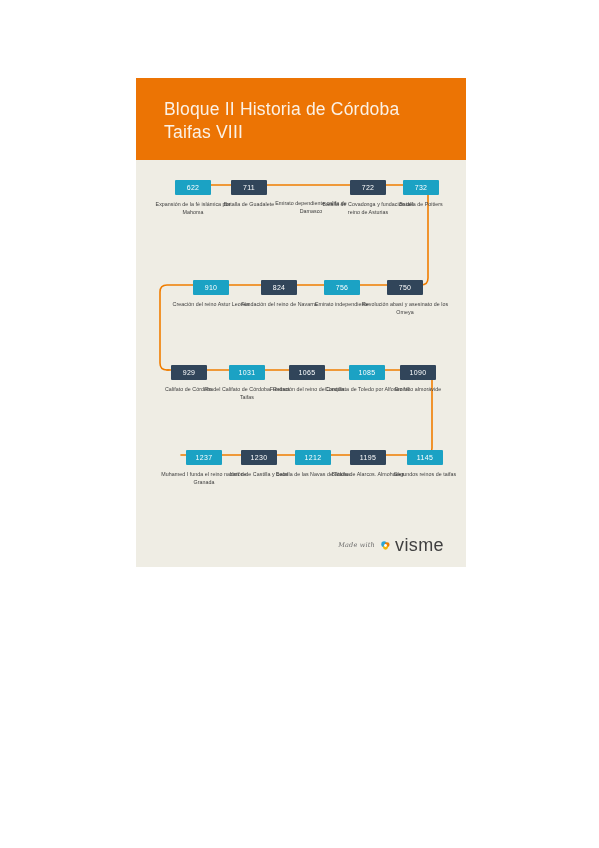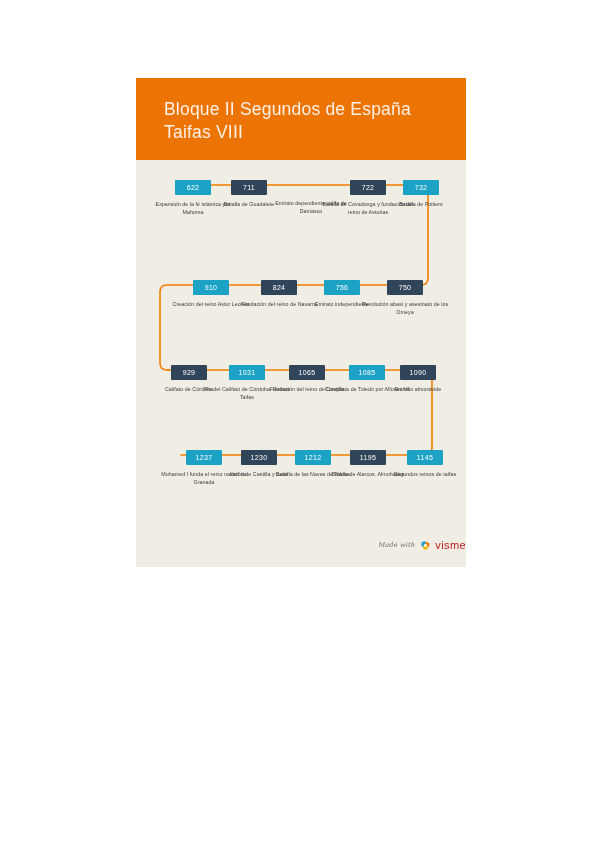--- a/index.html
+++ b/index.html
@@ -74,47 +74,48 @@
 
   
   #footer{
     position:absolute;
     left:0; bottom:10px;
     width:330px;
     height:24px;
     display:flex;
     align-items:center;
     justify-content:flex-end;
+    padding-right:22px;
     box-sizing:border-box;
   }
   #footer .madewith{
     font-family:"DejaVu Serif", serif;
     font-style:italic;
     font-size:6.5px;
     color:#6B6B6B;
     margin-right:5px;
     letter-spacing:.2px;
   }
   #footer .vlogo{
     width:11px;height:11px;margin-right:4px;display:block;
   }
   #footer .vname{
-    font-size:11px;
-    color:#b91c1c;
+    font-size:18px;
+    color:#404040;
     letter-spacing:.4px;
     font-weight:400;
   }
 </style>
 </head>
 <body>
 
 <div id="poster">
 
   <div id="header">
-    <div class="title-line">Bloque II Segundos de España</div>
+    <div class="title-line">Bloque II Historia de Córdoba</div>
     <div class="title-line">Taifas VIII</div>
   </div>
 
   <div id="canvas">
 
     <svg id="wires" viewBox="0 0 330 407">
       <g fill="none" stroke="#F07D00" stroke-width="1.6" stroke-linecap="round" stroke-linejoin="round">
 
         <path d="M57,25 H285 Q292,25 292,32 V118 Q292,125 285,125 H283"></path>
 

